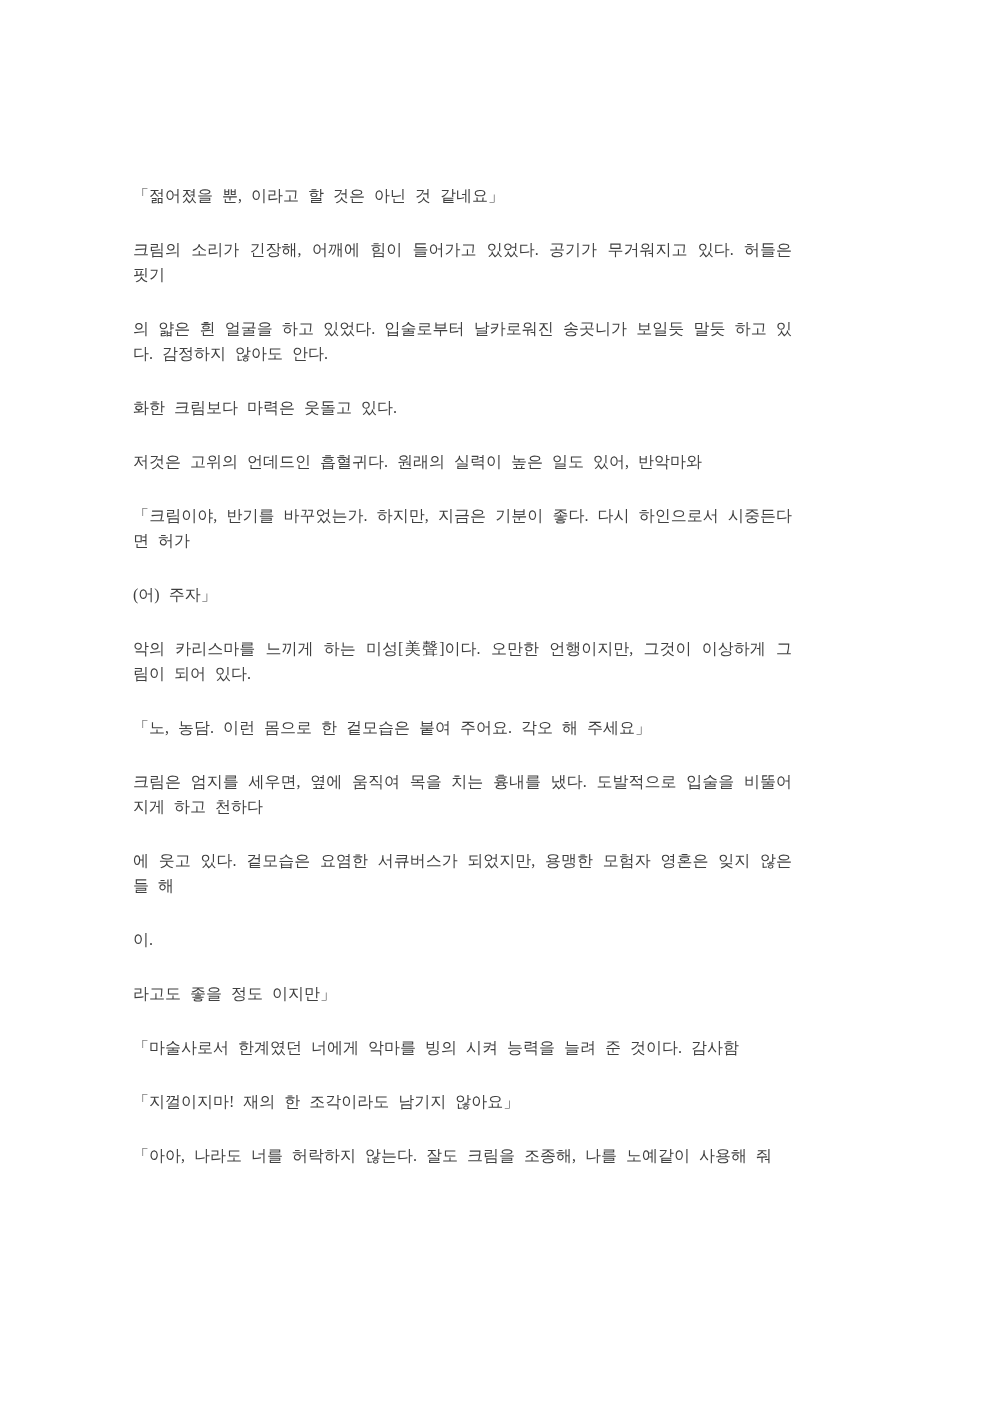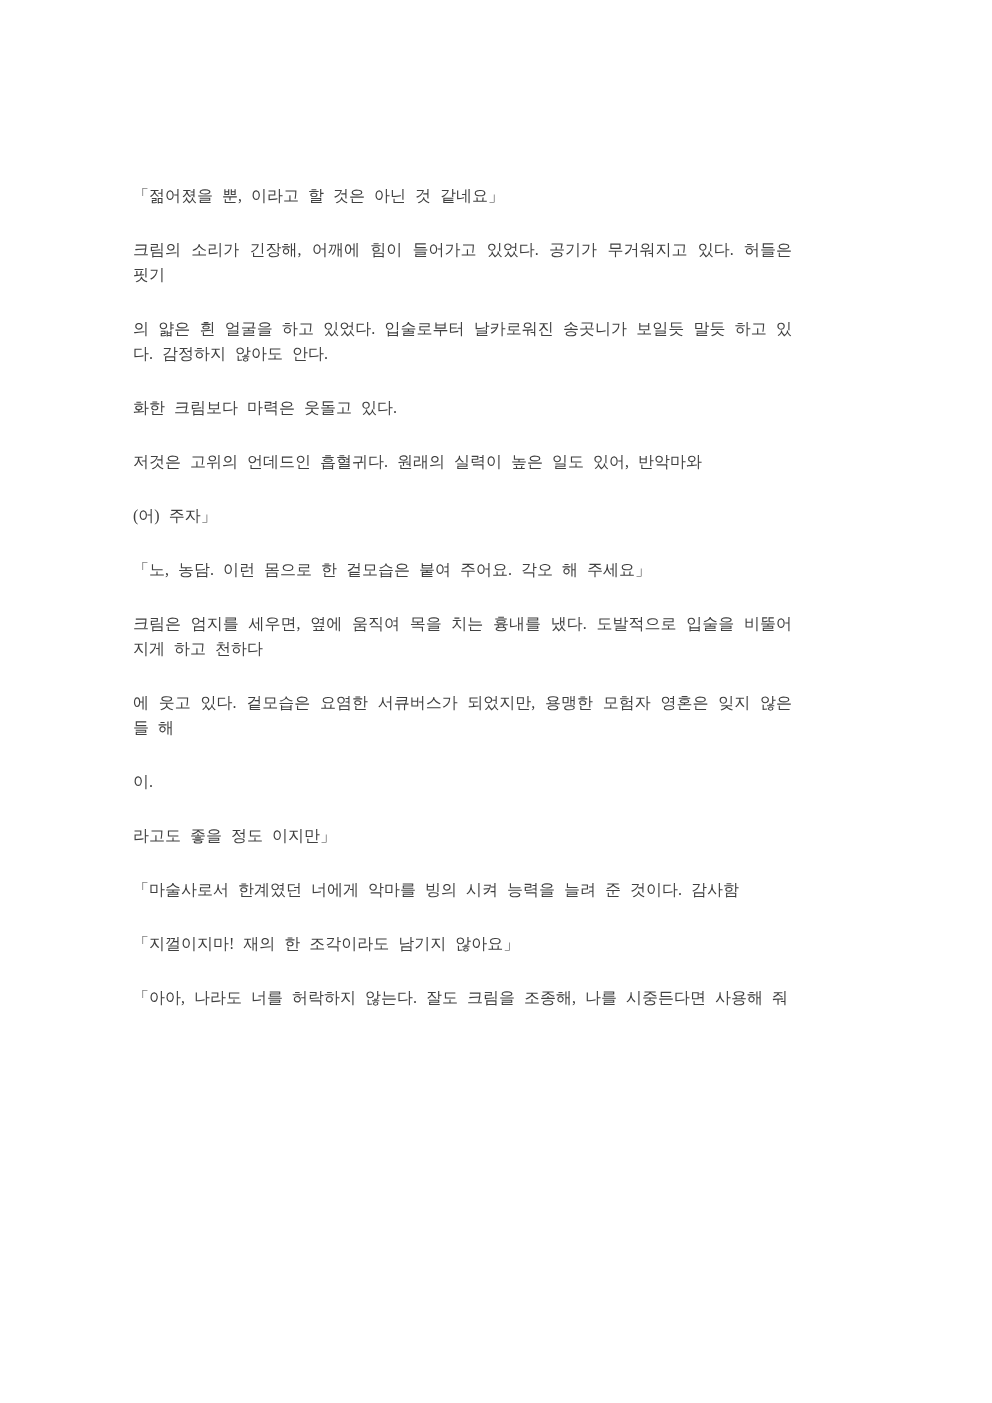--- a/index.html
+++ b/index.html
@@ -35,23 +35,25 @@
 </head>
 <body>
 
 <div class="page">
   <div class="novel-text">
     <p>「젊어졌을 뿐, 이라고 할 것은 아닌 것 같네요」</p>
     <p>크림의 소리가 긴장해, 어깨에 힘이 들어가고 있었다. 공기가 무거워지고 있다. 허들은 핏기</p>
     <p>의 얇은 흰 얼굴을 하고 있었다. 입술로부터 날카로워진 송곳니가 보일듯 말듯 하고 있다. 감정하지 않아도 안다.</p>
     <p>화한 크림보다 마력은 웃돌고 있다.</p>
     <p>저것은 고위의 언데드인 흡혈귀다. 원래의 실력이 높은 일도 있어, 반악마와</p>
+    <p>「크림이야, 반기를 바꾸었는가. 하지만, 지금은 기분이 좋다. 다시 하인으로서 시중든다면 허가</p>
     <p>(어) 주자」</p>
+    <p>악의 카리스마를 느끼게 하는 미성[美聲]이다. 오만한 언행이지만, 그것이 이상하게 그림이 되어 있다.</p>
     <p>「노, 농담. 이런 몸으로 한 겉모습은 붙여 주어요. 각오 해 주세요」</p>
     <p>크림은 엄지를 세우면, 옆에 움직여 목을 치는 흉내를 냈다. 도발적으로 입술을 비뚤어지게 하고 천하다</p>
     <p>에 웃고 있다. 겉모습은 요염한 서큐버스가 되었지만, 용맹한 모험자 영혼은 잊지 않은들 해</p>
     <p>이.</p>
     <p>라고도 좋을 정도 이지만」</p>
     <p>「마술사로서 한계였던 너에게 악마를 빙의 시켜 능력을 늘려 준 것이다. 감사함</p>
     <p>「지껄이지마! 재의 한 조각이라도 남기지 않아요」</p>
-    <p>「아아, 나라도 너를 허락하지 않는다. 잘도 크림을 조종해, 나를 시중든다면 사용해 줘</p>
+    <p>「아아, 나라도 너를 허락하지 않는다. 잘도 크림을 조종해, 나를 노예같이 사용해 줘</p>
   </div>
 </div>
 
 </body></html>

